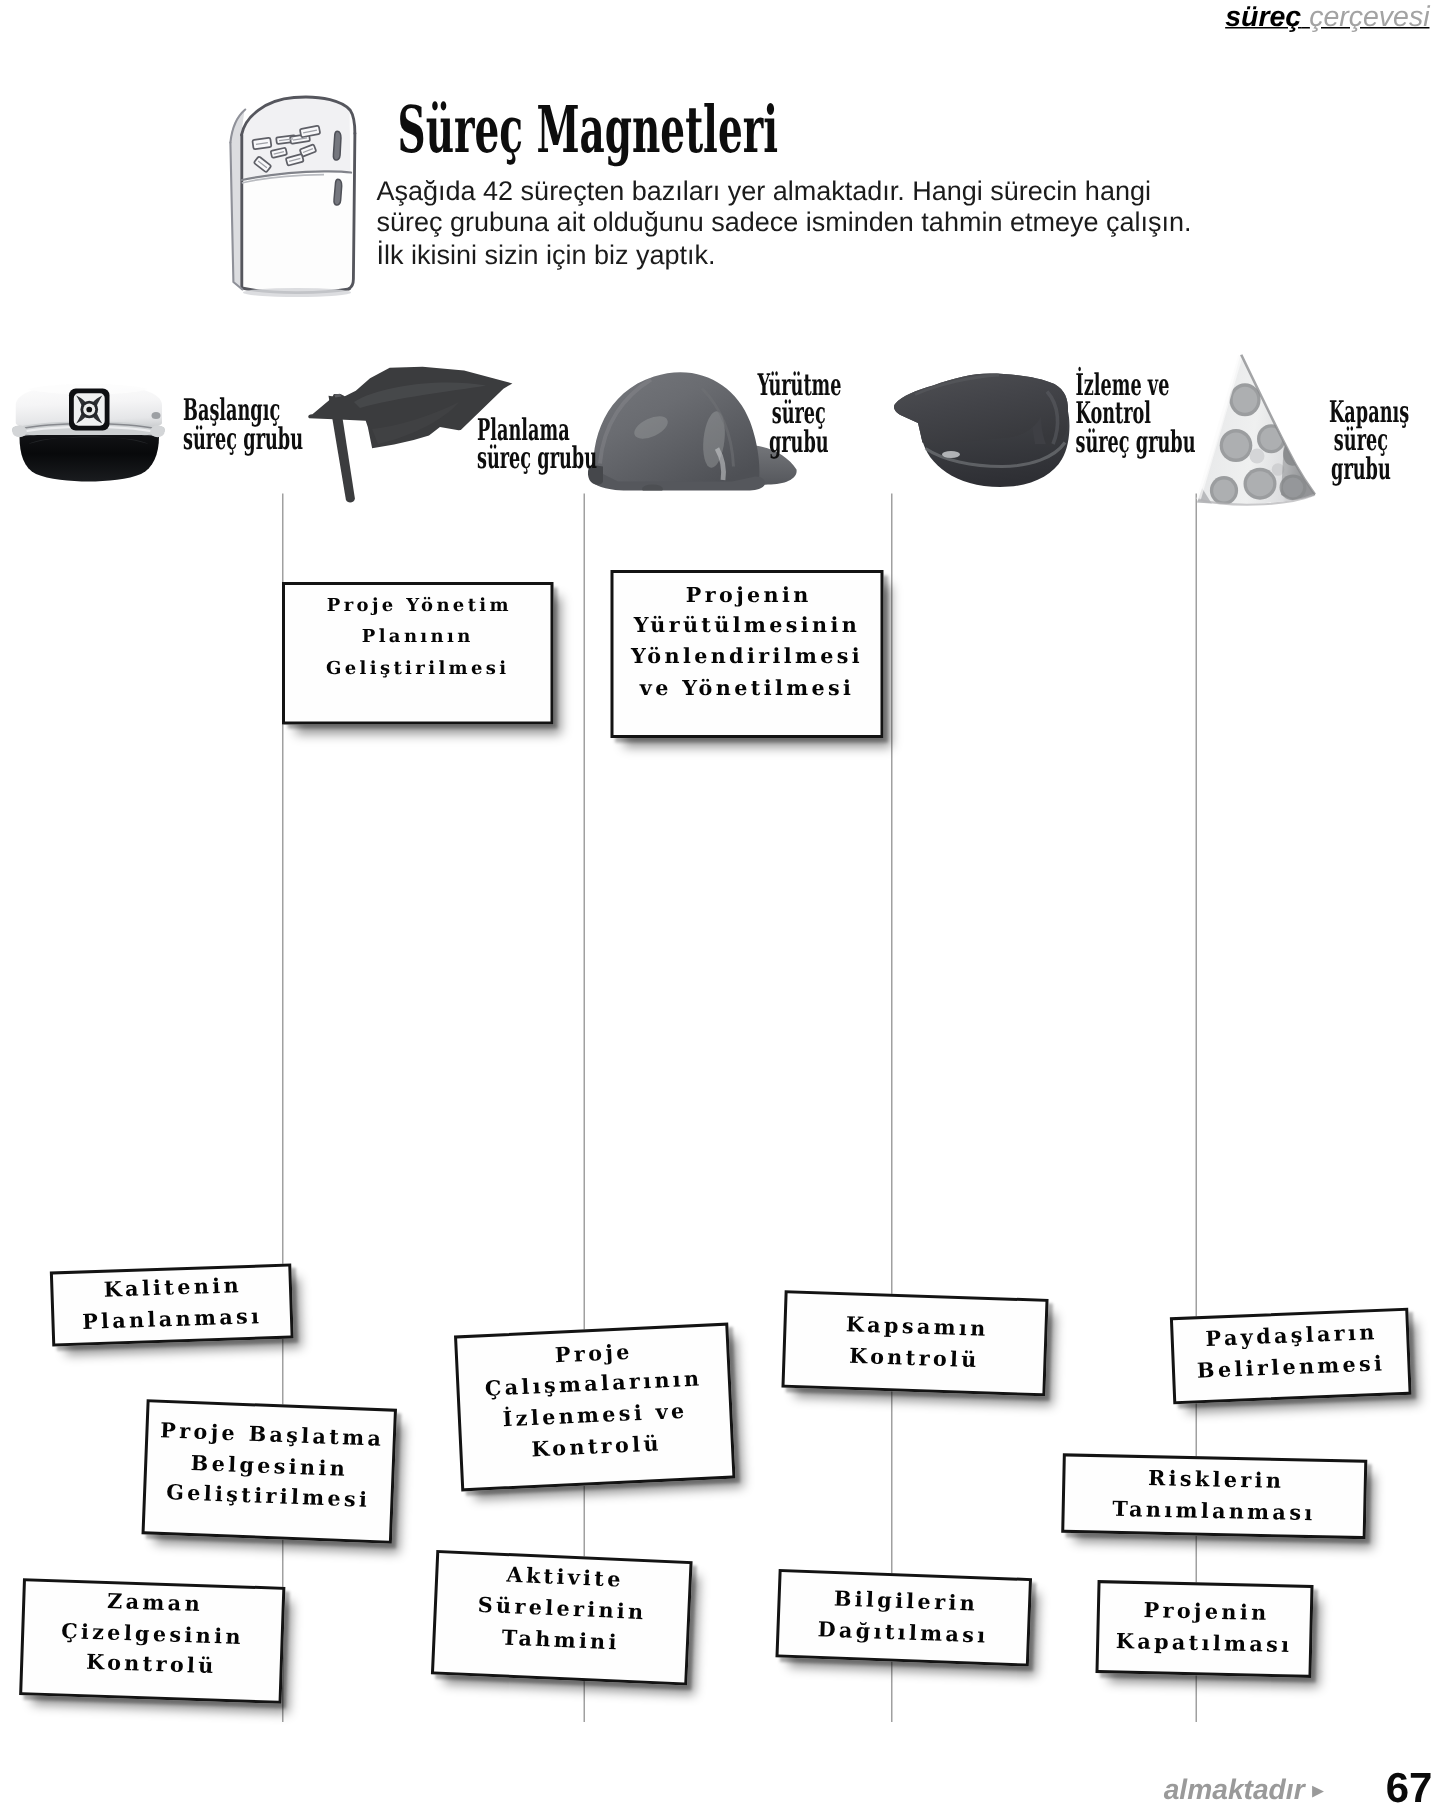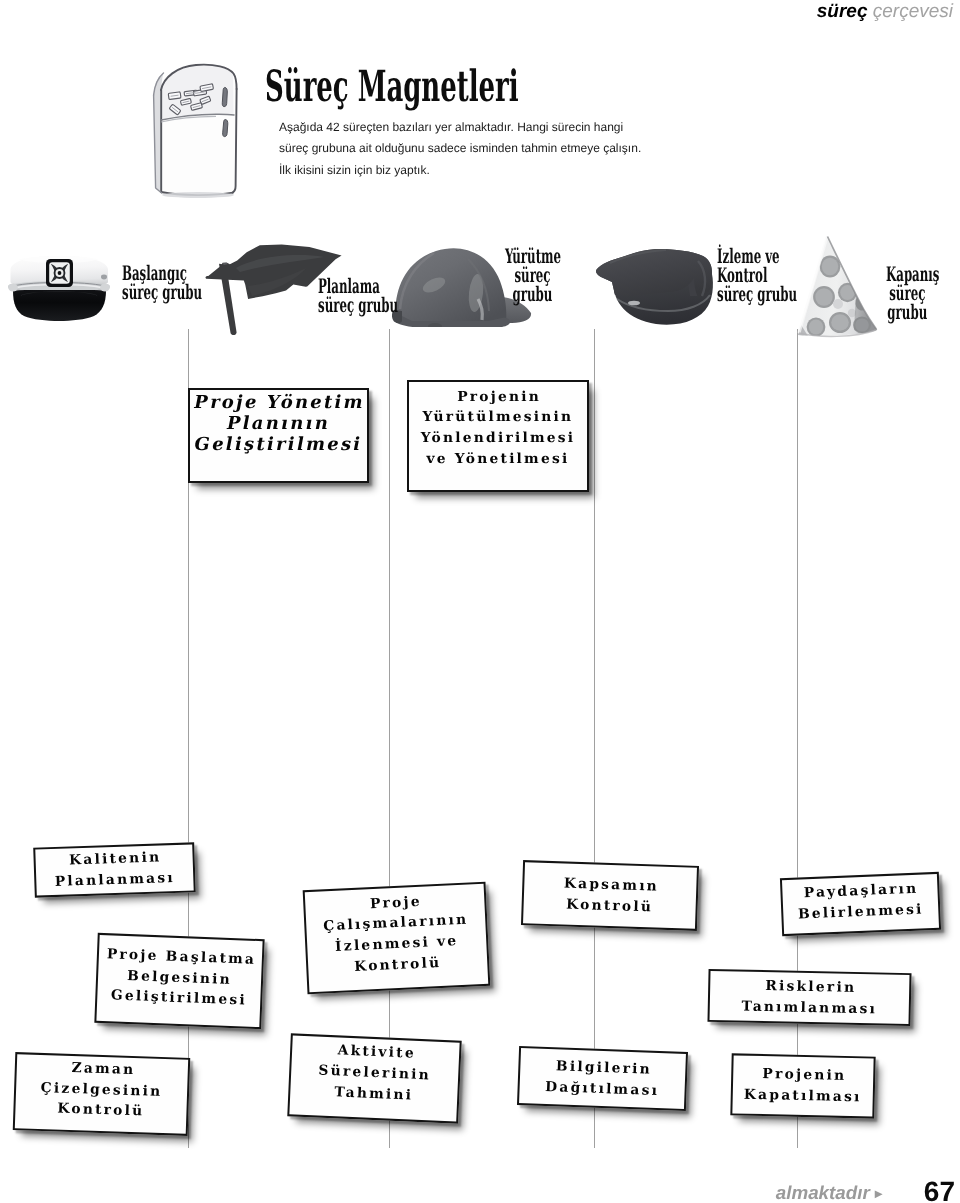--- a/index.html
+++ b/index.html
@@ -3,30 +3,30 @@
 <meta charset="utf-8">
 <style>
   html,body{margin:0;padding:0;background:#fff;}
   body{width:960px;height:1203px;position:relative;overflow:hidden;
        font-family:"Liberation Sans",sans-serif;
        -webkit-font-smoothing:antialiased;text-rendering:geometricPrecision;}
   .page{position:absolute;left:0;top:0;width:960px;height:1203px;}
 
   
   .runhead{position:absolute;right:7px;top:0px;font-size:19px;font-style:italic;
-           font-weight:bold;white-space:nowrap;line-height:24px;}
+           font-weight:bold;white-space:nowrap;line-height:24px;text-decoration:underline;}
   .runhead .b{color:#000;}
   .runhead .g{color:#a3a3a3;font-weight:normal;}
 
   
   .title{position:absolute;left:265px;top:64px;
          font-family:"DejaVu Serif Condensed","DejaVu Serif",serif;
          font-weight:bold;font-size:43px;line-height:47px;color:#0d0d0d;
          transform:scaleX(0.671);transform-origin:left top;white-space:nowrap;}
-  .intro{position:absolute;left:279px;top:117px;font-size:12px;white-space:pre-line;
+  .intro{position:absolute;left:251px;top:117px;font-size:18px;white-space:pre-line;
          line-height:21.3px;color:#1b1b1b;}
 
   
   .fridge{position:absolute;left:148px;top:58px;}
 
   
   .vsep{position:absolute;width:1px;background:#a0a0a0;top:329px;height:819px;}
 
   
   .hatbox{position:absolute;}
@@ -301,21 +301,21 @@
 grubu</div>
       <div class="glabel" style="left: 717px; top: 247px; text-align: left;">İzleme ve
 Kontrol
 süreç grubu</div>
       <div class="glabel" style="left: 886px; top: 265px; text-align: center; width: 65px;">Kapanış
 süreç
 grubu</div>
     </div>
   <div id="magnets">
       <div class="mag" style="left: 188px; top: 388px; width: 181px; height: 95px; transform: rotate(0deg);">
-        <span style="font-size: 18px; line-height: 20.7px; margin-top: -22px; font-style: italic;">Proje Yönetim
+        <span style="font-size: 12px; line-height: 20.7px; margin-top: -22px;">Proje Yönetim
 Planının
 Geliştirilmesi</span>
       </div>
       <div class="mag" style="left: 407px; top: 380px; width: 182px; height: 112px; transform: rotate(0deg);">
         <span style="font-size: 13.8px; line-height: 20.7px; margin-top: -16px;">Projenin
 Yürütülmesinin
 Yönlendirilmesi
 ve Yönetilmesi</span>
       </div>
       <div class="mag" style="left: 34px; top: 845px; width: 161px; height: 50px; transform: rotate(-1.9deg);">

